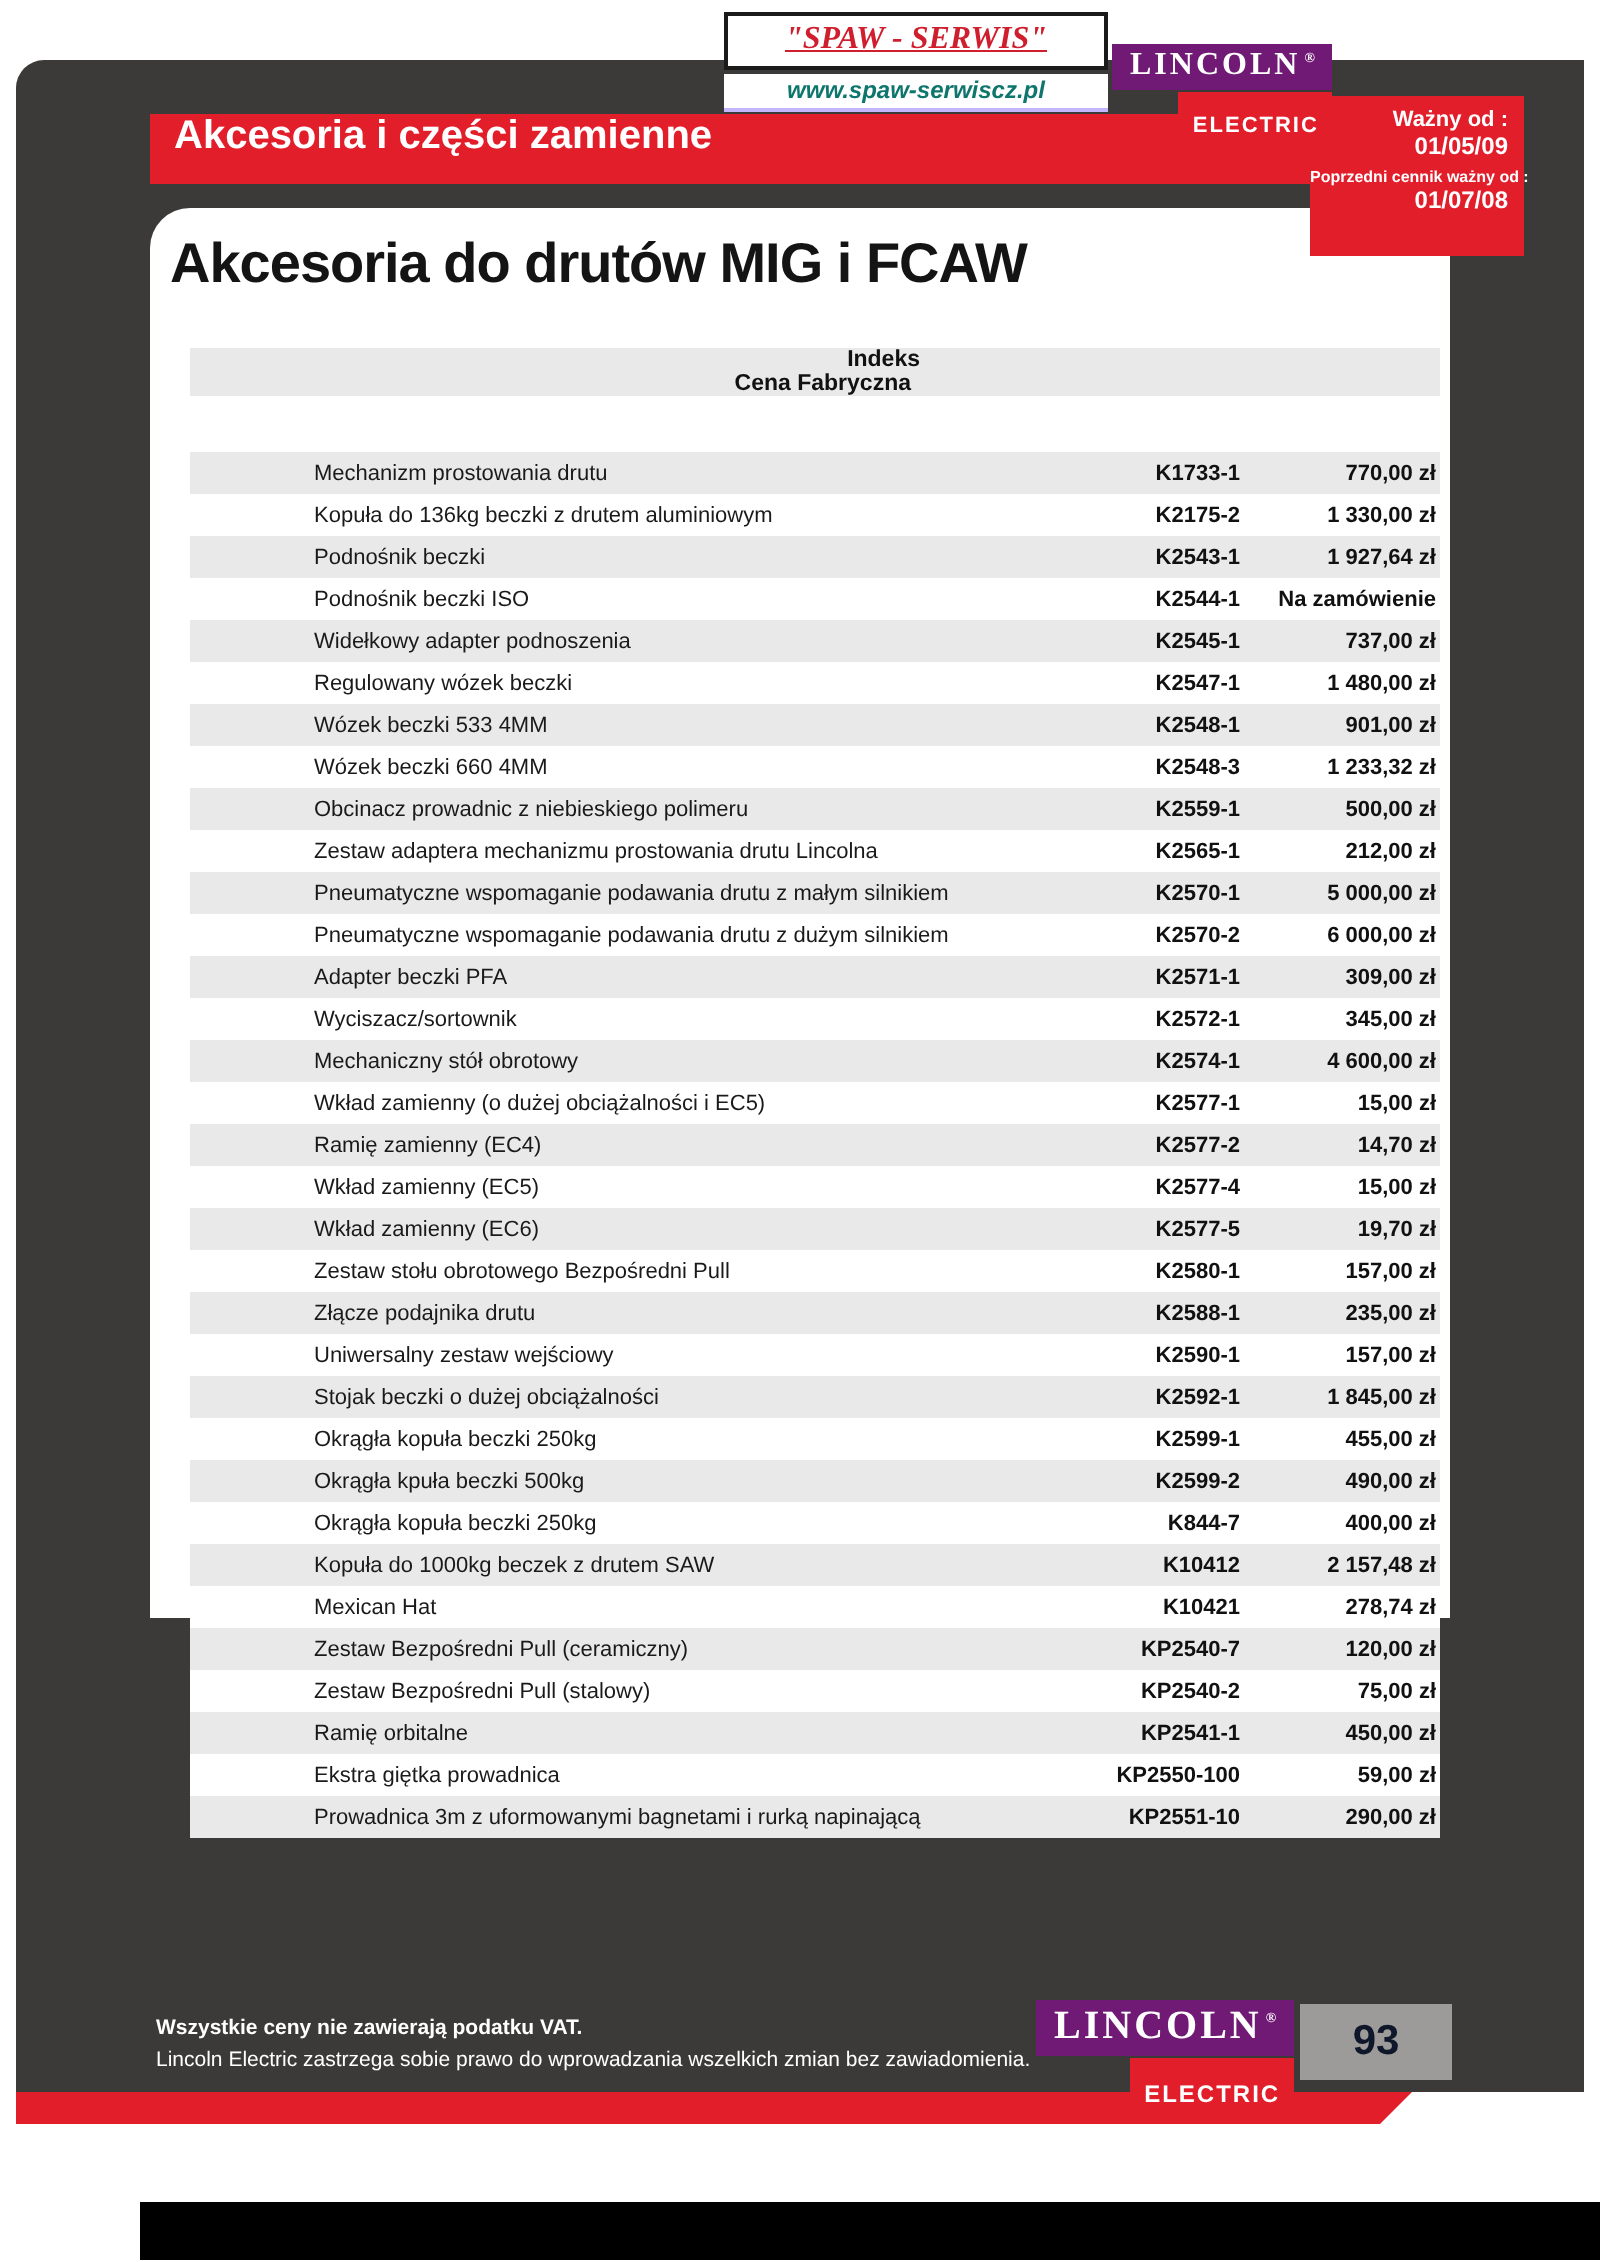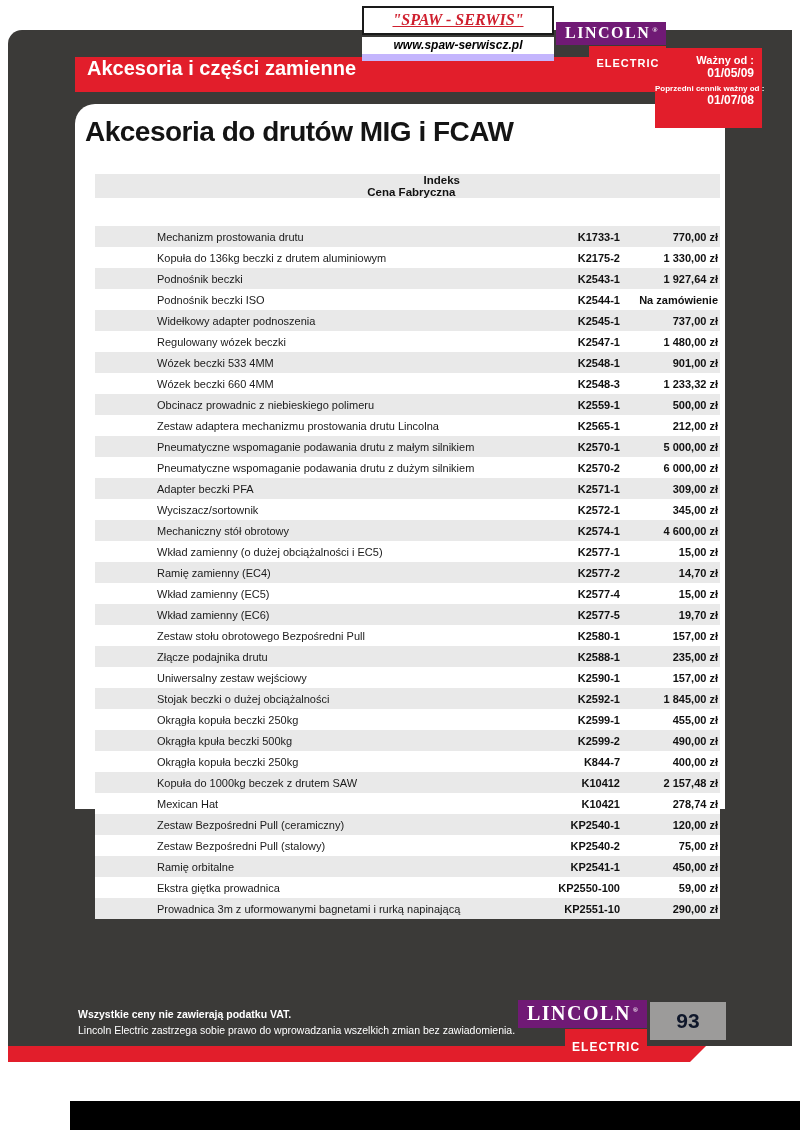--- a/index.html
+++ b/index.html
@@ -14,21 +14,21 @@
   }
   
   .spaw { position:absolute; left:362px; top:6px; width:192px; text-align:center; z-index:5; }
   .spaw-box {
     border:2px solid #1a1a1a; background:#fff; padding:3px 8px 4px 8px;
     font-family:"Liberation Serif", serif; font-style:italic; font-weight:bold;
     font-size:16px; color:#cf1f2e; text-decoration:underline; white-space:nowrap;
   }
   .spaw-url {
     margin-top:2px; background:#fff; font-style:italic; font-weight:bold;
-    font-size:12px; color:#000000; padding:1px 0 2px 0; border-bottom:7px solid #c4b5fd;
+    font-size:12px; color:#0f766e; padding:1px 0 2px 0; border-bottom:2px solid #c4b5fd;
   }
   
   .lincoln { position:absolute; text-align:right; z-index:5; }
   .lc-black {
     background:#701a75; color:#fff; font-family:Liberation Serif, serif;
     font-weight:bold; letter-spacing:1.5px; padding:2px 9px 3px 9px; white-space:nowrap;
   }
   .lc-reg { font-size:7px; vertical-align:super; letter-spacing:0; margin-left:2px; }
   .lc-red {
     display:inline-block; background:#e21e2b; color:#fff; font-weight:bold;
@@ -264,21 +264,21 @@
             <div class="td idx">K10412</div>
             <div class="td price">2 157,48 zł</div>
           </div>
           <div class="trow">
             <div class="td desc">Mexican Hat</div>
             <div class="td idx">K10421</div>
             <div class="td price">278,74 zł</div>
           </div>
           <div class="trow alt">
             <div class="td desc">Zestaw Bezpośredni Pull (ceramiczny)</div>
-            <div class="td idx">KP2540-1</div>
+            <div class="td idx">KP2540-7</div>
             <div class="td price">120,00 zł</div>
           </div>
           <div class="trow">
             <div class="td desc">Zestaw Bezpośredni Pull (stalowy)</div>
             <div class="td idx">KP2540-2</div>
             <div class="td price">75,00 zł</div>
           </div>
           <div class="trow alt">
             <div class="td desc">Ramię orbitalne</div>
             <div class="td idx">KP2541-1</div>

